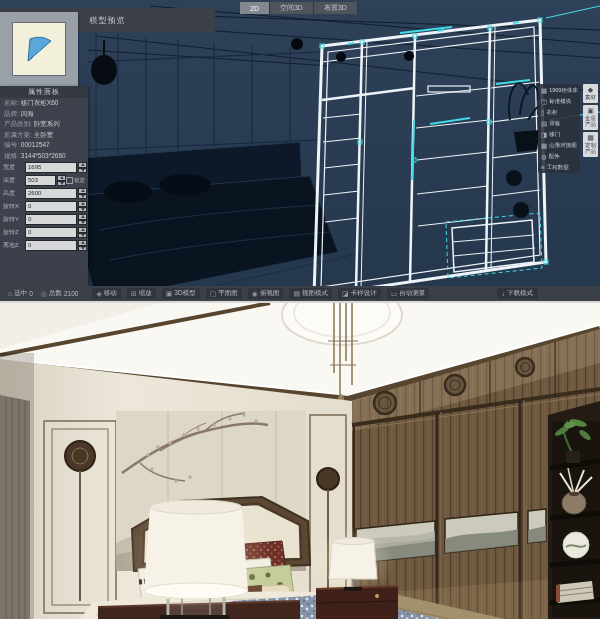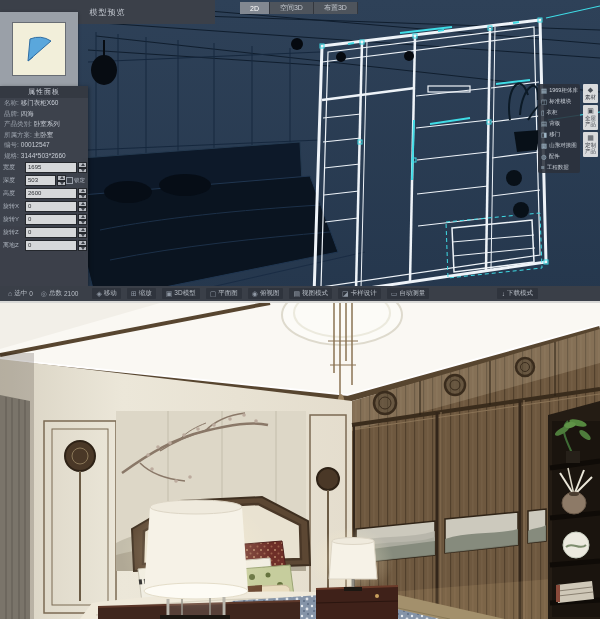--- a/index.html
+++ b/index.html
@@ -1,20 +1,20 @@
 <!DOCTYPE html>
 <html><head>
 <meta charset="utf-8">
 <style>
   html,body{margin:0;padding:0;background:#222;}
   #app{position:relative;width:600px;height:619px;font-family:"Liberation Sans",sans-serif;overflow:hidden;background:#2c3f57;}
   
   .cad{position:absolute;top:0;left:0;width:600px;height:301px;overflow:hidden;}
   .cad svg.viewport{position:absolute;top:0;left:0;}
-  .panel-header{position:absolute;top:0;left:0;width:215px;height:24px;background:#3b4049;color:#c6cbd3;font-size:8px;display:flex;align-items:center;justify-content:center;letter-spacing:1px;text-align:right;}
+  .panel-header{position:absolute;top:8px;left:0;width:215px;height:24px;background:#3b4049;color:#c6cbd3;font-size:8px;display:flex;align-items:center;justify-content:center;letter-spacing:1px;text-align:right;}
   .preview-panel{position:absolute;top:12px;left:0;width:78px;height:74px;background:#9aa0a8;display:flex;align-items:center;justify-content:center;box-shadow:0 1px 3px rgba(0,0,0,.4);}
   .preview-tile{width:52px;height:52px;background:#f2efda;border:1px solid #686d74;display:flex;align-items:center;justify-content:center;}
   .props-panel{position:absolute;top:86px;left:0;width:88px;height:200px;background:rgba(62,67,76,.96);color:#c9ced6;box-shadow:1px 1px 4px rgba(0,0,0,.4);}
   .props-title{height:12px;background:#343942;font-size:7px;display:flex;align-items:center;justify-content:center;letter-spacing:1px;}
   .info-row{font-size:6.5px;line-height:10.5px;padding:0 4px;white-space:nowrap;overflow:hidden;}
   .info-row .lbl{color:#9aa1ab;margin-right:2px;}
   .field-row{display:flex;align-items:center;padding:1px 3px;height:11px;}
   .field-row .flbl{width:22px;font-size:6px;color:#aeb5bf;white-space:nowrap;}
   .field{flex:1;height:9px;background:#d6d8da;color:#2c2f33;font-size:6px;line-height:9px;padding:0 2px;border:1px solid #24272c;overflow:hidden;}
   .spinner{width:7px;height:11px;display:flex;flex-direction:column;justify-content:center;margin-left:1px;}

